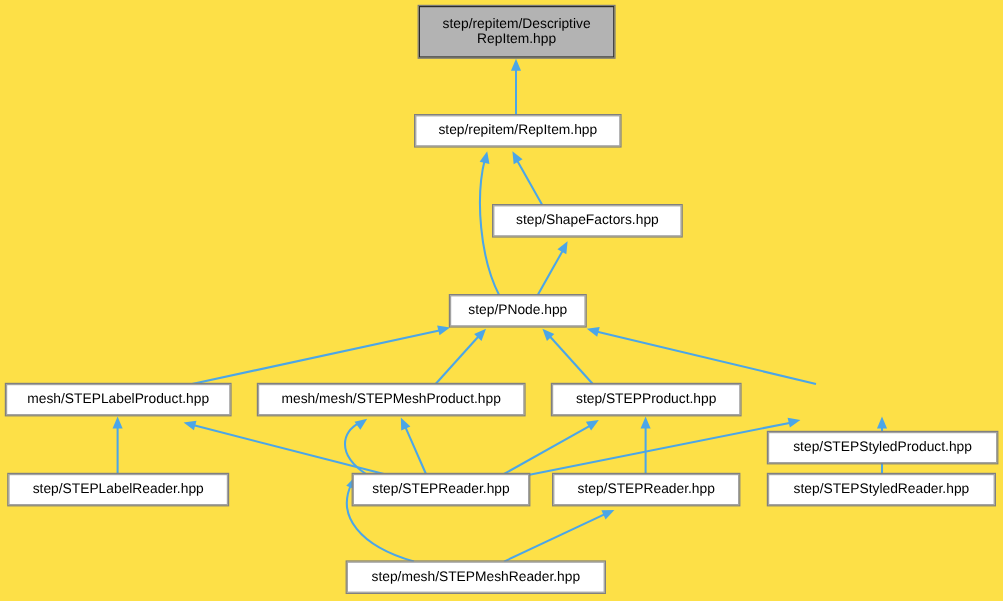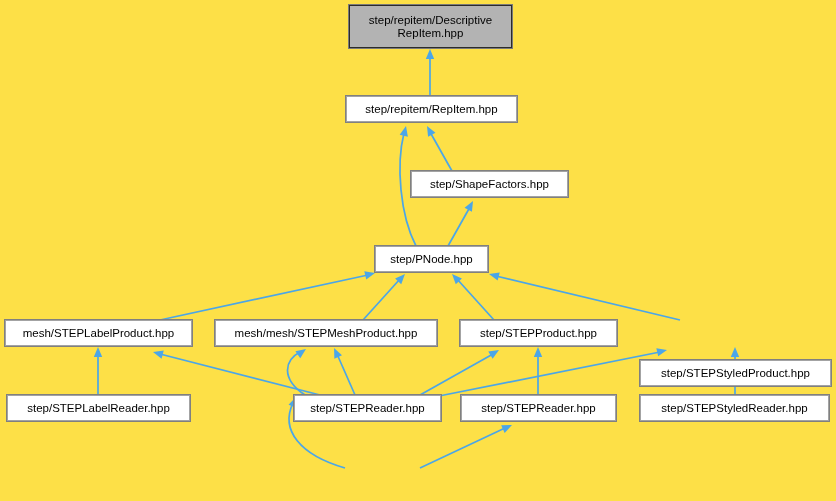--- a/index.html
+++ b/index.html
@@ -101,13 +101,14 @@
     <div class="node" style="left: 411px; top: 171px; width: 157px; height: 26px;"><span class="node-label">step/ShapeFactors.hpp</span></div>
     <div class="node" style="left: 375px; top: 246px; width: 113px; height: 26px;"><span class="node-label">step/PNode.hpp</span></div>
     <div class="node" style="left: 5px; top: 320px; width: 187px; height: 26px;"><span class="node-label">mesh/STEPLabelProduct.hpp</span></div>
     <div class="node" style="left: 215px; top: 320px; width: 222px; height: 26px;"><span class="node-label">mesh/mesh/STEPMeshProduct.hpp</span></div>
     <div class="node" style="left: 460px; top: 320px; width: 157px; height: 26px;"><span class="node-label">step/STEPProduct.hpp</span></div>
     <div class="node" style="left: 640px; top: 320px; width: 191px; height: 26px; margin-top: 40px;"><span class="node-label">step/STEPStyledProduct.hpp</span></div>
     <div class="node" style="left: 7px; top: 395px; width: 183px; height: 26px;"><span class="node-label">step/STEPLabelReader.hpp</span></div>
     <div class="node" style="left: 294px; top: 395px; width: 147px; height: 26px;"><span class="node-label">step/STEPReader.hpp</span></div>
     <div class="node" style="left: 640px; top: 395px; width: 189px; height: 26px;"><span class="node-label">step/STEPStyledReader.hpp</span></div>
     <div class="node" style="left: 461px; top: 395px; width: 155px; height: 26px;"><span class="node-label">step/STEPReader.hpp</span></div>
+    <div class="node" style="left: 289px; top: 468px; width: 215px; height: 26px;"><span class="node-label">step/mesh/STEPMeshReader.hpp</span></div>
   </div>
 
 </body></html>

